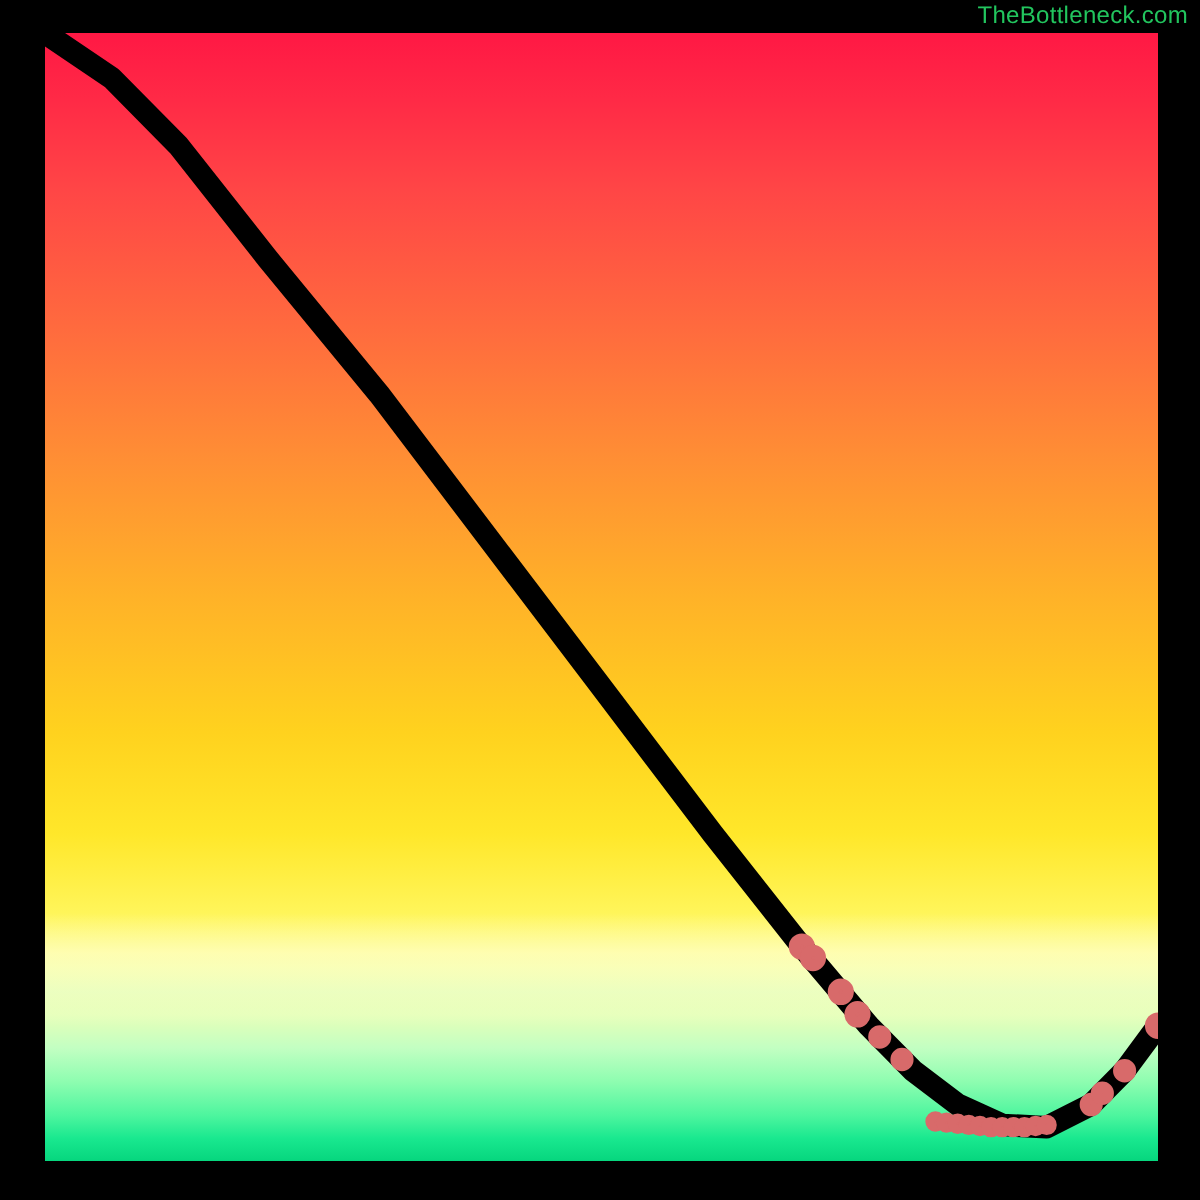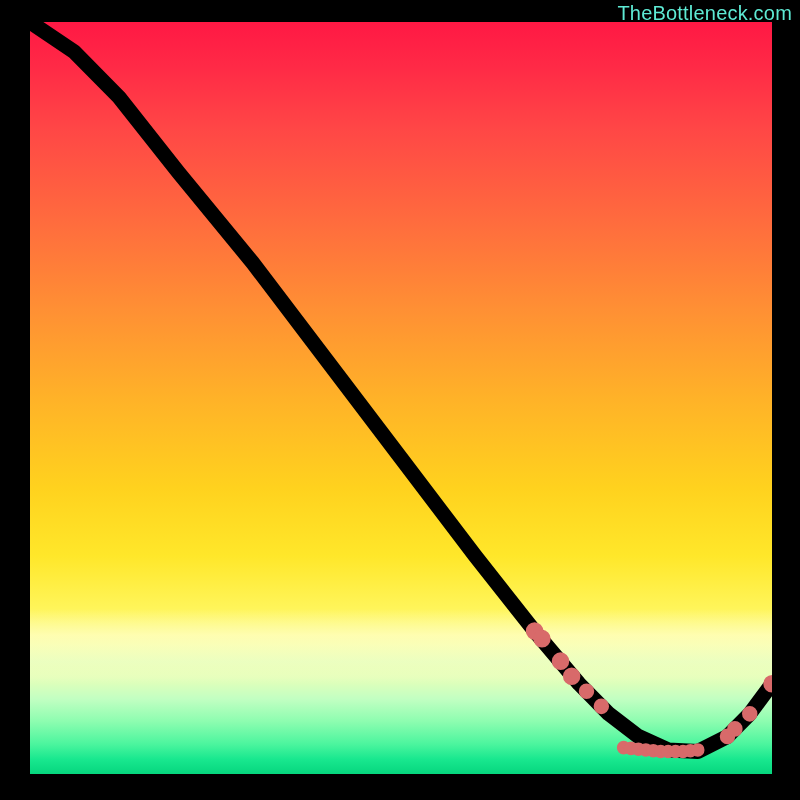--- a/index.html
+++ b/index.html
@@ -77,22 +77,22 @@
     stroke-linejoin: round;
   }
   .curve circle {
     fill: #d86a6a;
     stroke: #d86a6a;
   }
   .watermark {
     position: absolute;
     top: 2px;
     right: 8px;
-    color: #5eead4;
-    font-size: 20px;
+    color: #22c55e;
+    font-size: 16px;
     letter-spacing: 0.2px;
     user-select: none;
   }
 </style>
 </head>
 <body>
 
 <div class="stage">
   <div class="watermark">TheBottleneck.com</div>
   <div class="plot">

